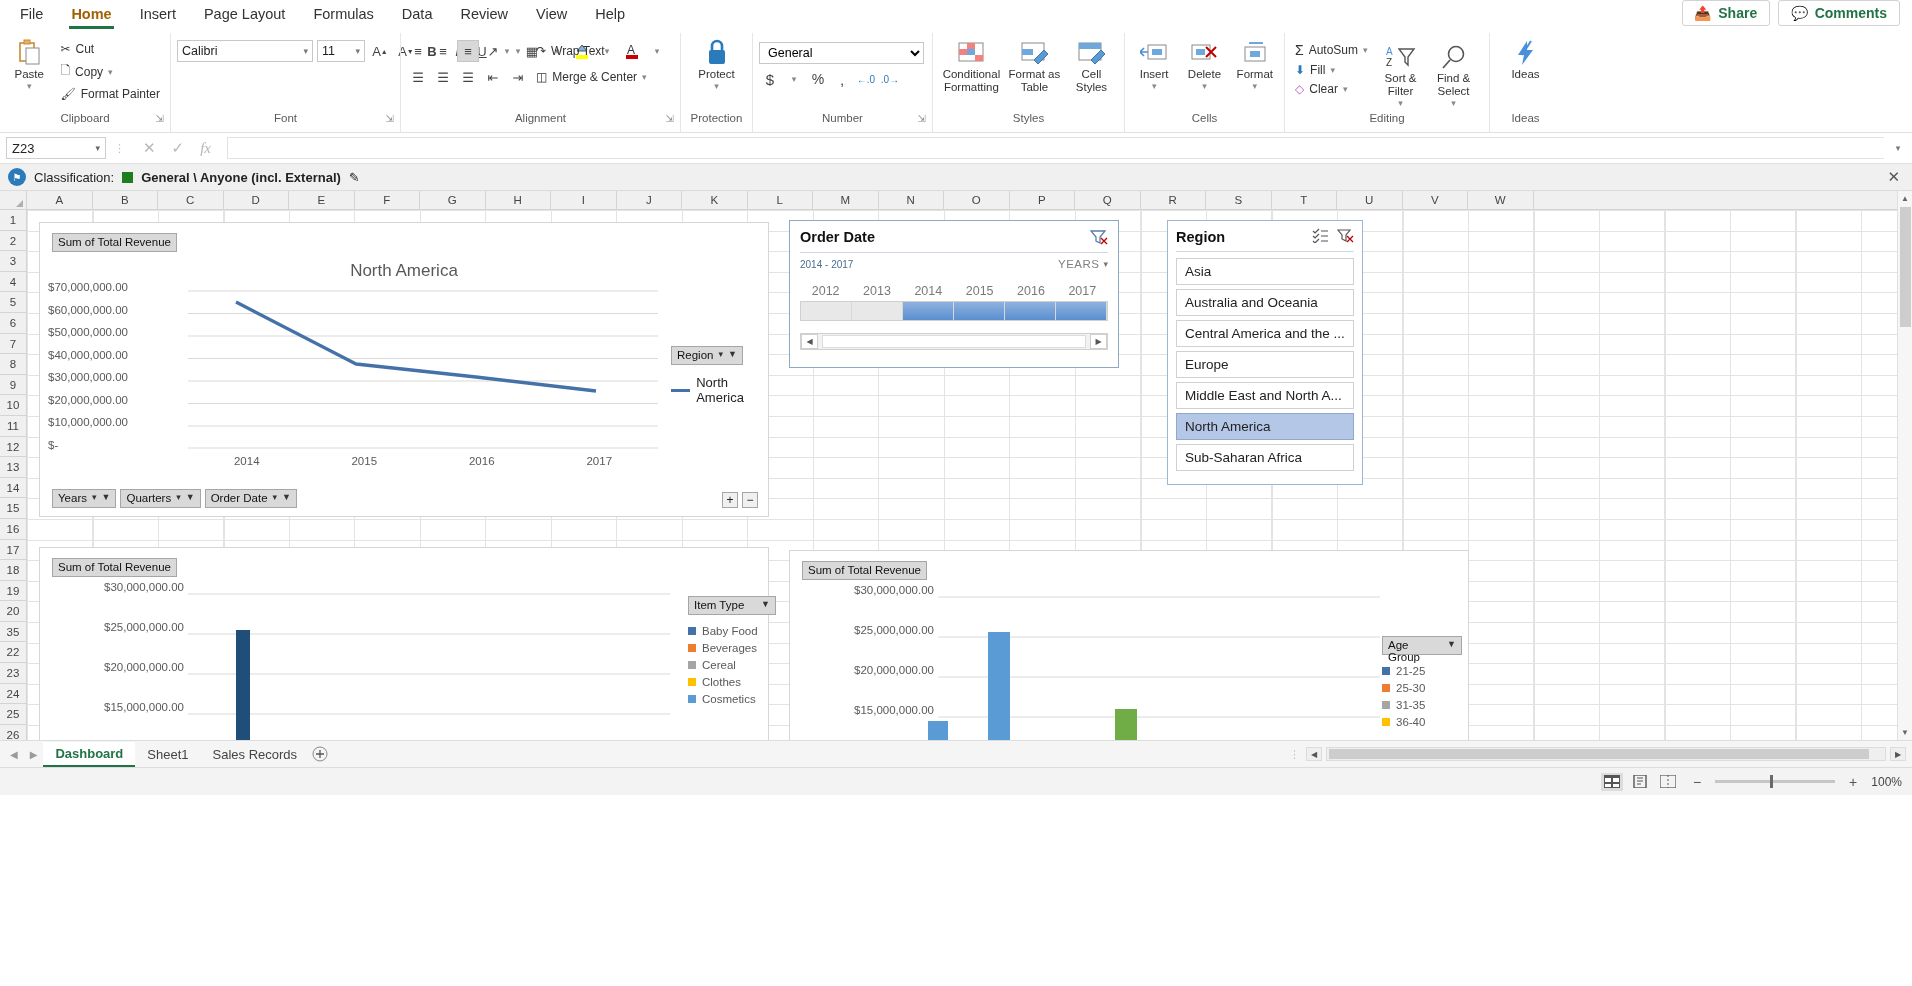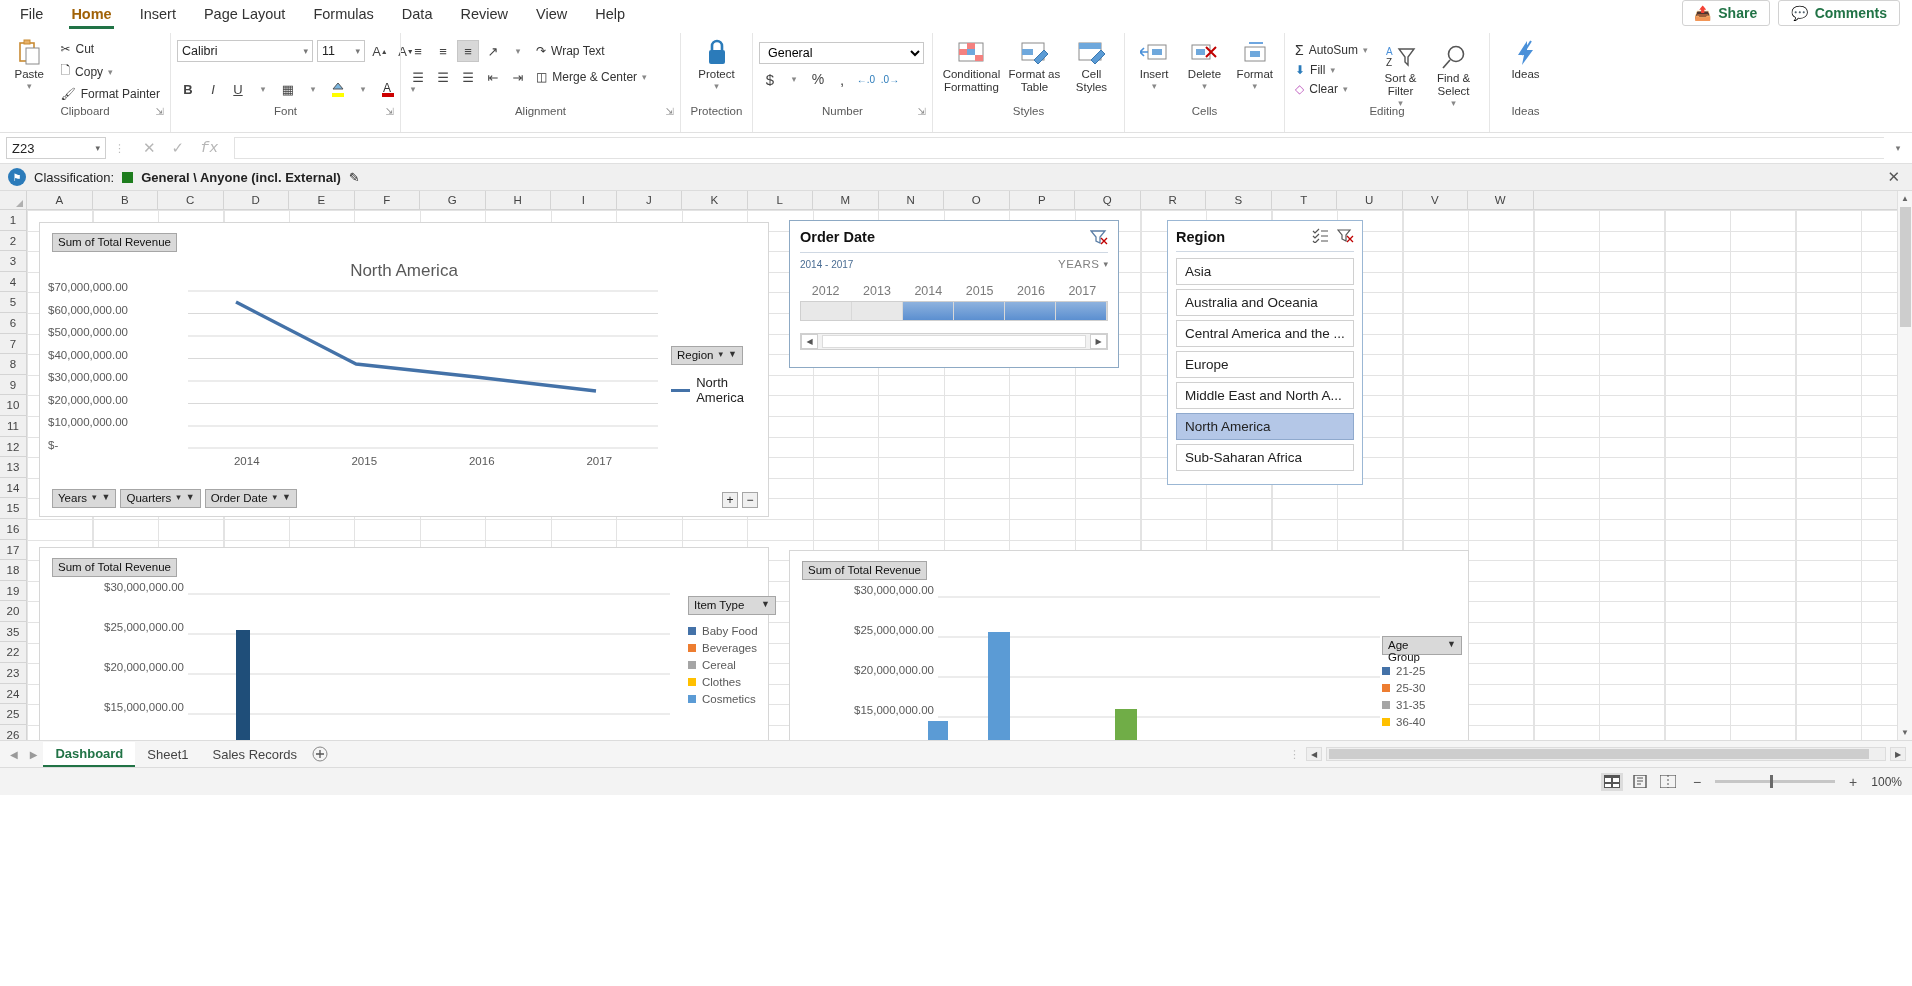--- a/index.html
+++ b/index.html
@@ -31,21 +31,21 @@
   }
   
   .ribbon {
     height: 100px; background: #fff; border-bottom: 1px solid #e1e1e1;
     display: flex; align-items: stretch; position: relative;
   }
   .rgroup { display: flex; flex-direction: column; position: relative; padding: 3px 6px 0 6px; }
   .rgroup + .rgroup { border-left: 1px solid #e6e6e6; }
   .rgroup .gcontent { flex: 1; display: flex; align-items: flex-start; gap: 4px; }
   .glabel {
-    position: absolute; bottom: 15px; left: 0; right: 0; text-align: center;
+    position: absolute; bottom: 8px; left: 0; right: 0; text-align: center;
     font-size: 11.5px; color: #5a5a5a;
   }
   .glabel .dlg { position: absolute; right: 6px; bottom: 0px; font-size: 10px; color: #888; }
   .bigbtn {
     display: flex; flex-direction: column; align-items: center; justify-content: flex-start;
     width: 62px; padding: 2px 2px; font-size: 11.5px; color: #333; text-align: center; line-height: 1.15;
   }
   .bigbtn .ico { height: 30px; display: flex; align-items: center; justify-content: center; }
   .smallrow { display: flex; align-items: center; gap: 5px; font-size: 12px; color: #333; padding: 2px 4px; white-space: nowrap; }
   .smallcol { display: flex; flex-direction: column; gap: 1px; }
@@ -193,21 +193,21 @@
         </div>
       </div>
     </div>
     <div class="glabel">
       <span>Clipboard</span>
       <span class="dlg">⇲</span>
     </div>
   </div>
 
   <div class="rgroup" style="width:230px">
-    <div class="gcontent" style="flex-direction:column; gap:16px; padding-top:4px">
+    <div class="gcontent" style="flex-direction:row; gap:4px; padding-top:4px">
       <div style="display:flex; gap:4px; align-items:center">
         <div class="ctl" style="width:136px">
           <span>Calibri</span>
           <span class="cv" style="margin-left:auto; color:#777; font-size:9px">▾</span>
         </div>
         <div class="ctl" style="width:48px">
           <span>11</span>
           <span class="cv" style="margin-left:auto; color:#777; font-size:9px">▾</span>
         </div>
         <div class="sq">A<sup style="font-size:7px">▲</sup></div>
@@ -449,21 +449,21 @@
 
 <div class="fbar">
   <div class="namebox">
     <span>Z23</span>
     <span class="cv">▾</span>
   </div>
   <div class="fsep">⋮</div>
   <div class="ficons">
     <span>✕</span>
     <span>✓</span>
-    <span style="font-style:italic; font-family:Liberation Mono, monospace">fx</span>
+    <span style="font-style:italic; font-family:Liberation Serif, serif">fx</span>
   </div>
   <input class="finput" type="text" value="" style="">
   <div class="fdrop">▾</div>
 </div>
 
 <div class="classbar">
   <div class="tagico">⚑</div>
   <span>Classification:</span>
   <span class="swatch"></span>
   <span style="font-weight:bold">General \ Anyone (incl. External)</span>

